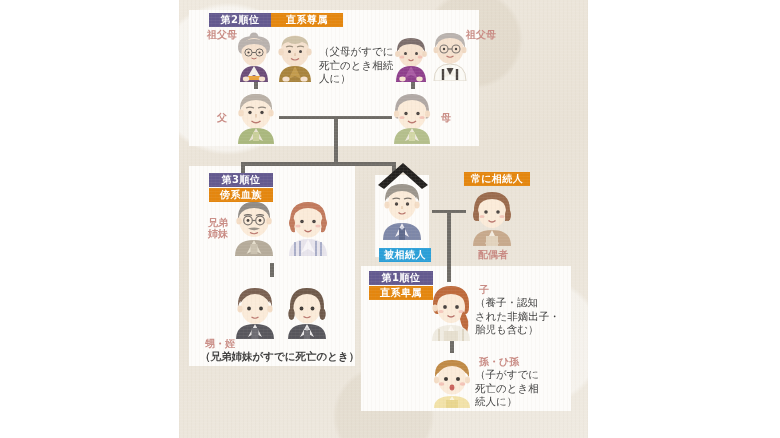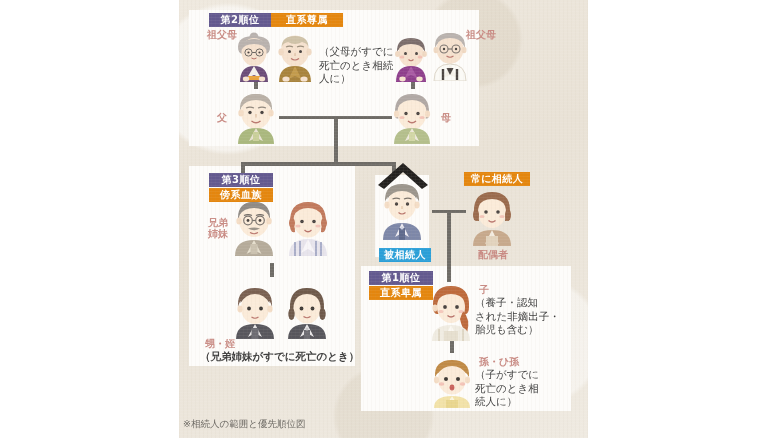--- a/index.html
+++ b/index.html
@@ -397,14 +397,13 @@
 された非嫡出子・
 胎児も含む）</div>
 
     <div class="lbl pinknote" style="left:300px;top:356px;">孫・ひ孫</div>
     <div class="lbl note" style="left:296px;top:368px;">（子がすでに
 死亡のとき相
 続人に）</div>
 
   </div>
 
-  <div class="caption" style="left:183px;top:418px;">※相続人の範囲と優先順位図</div>
 </div>
 
 </body></html>

